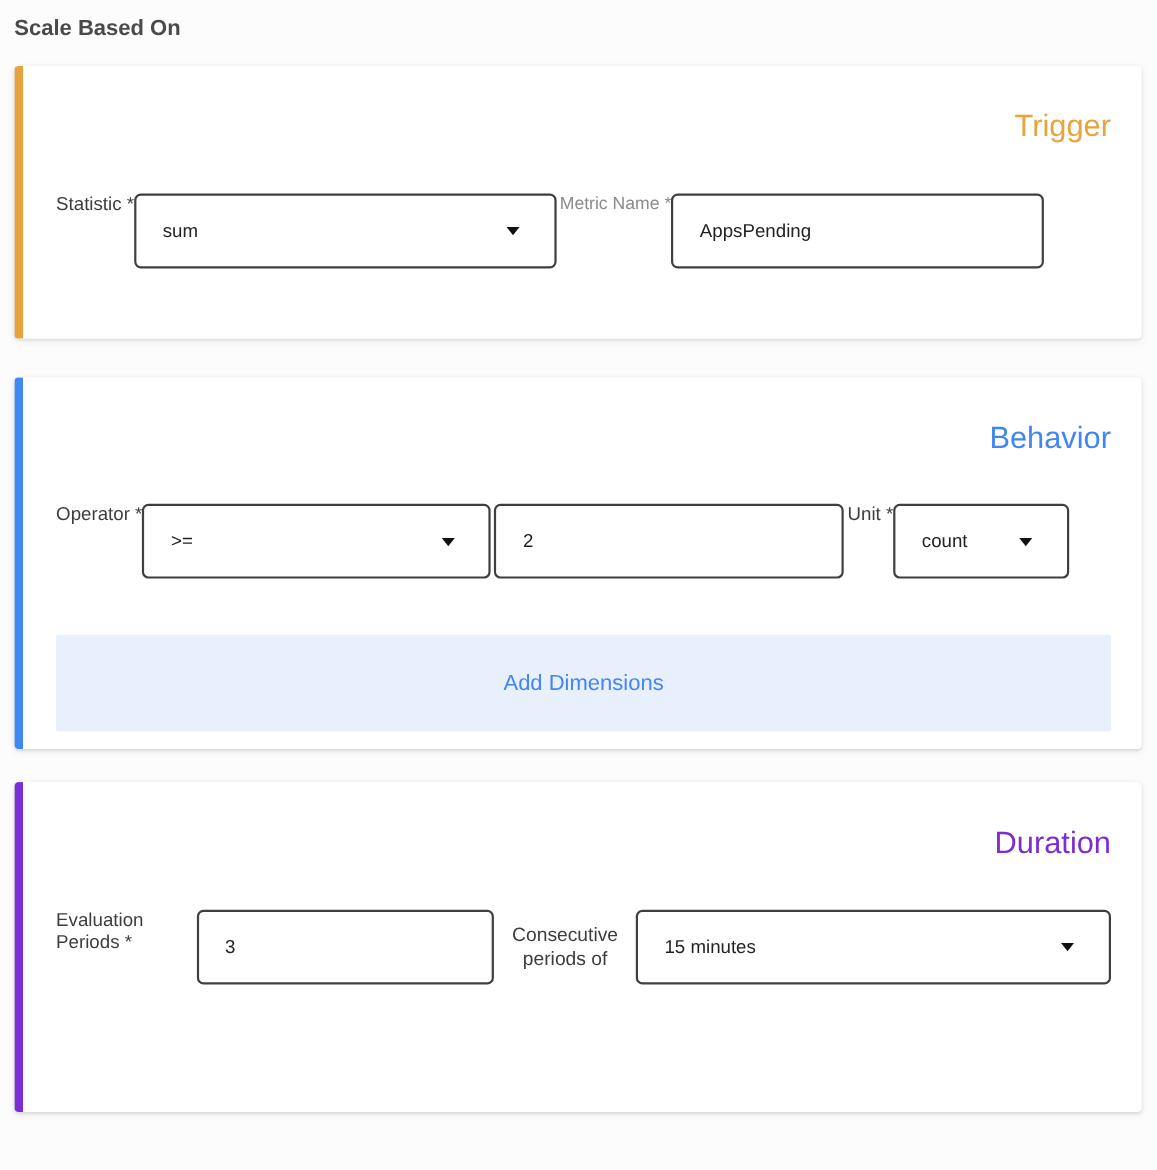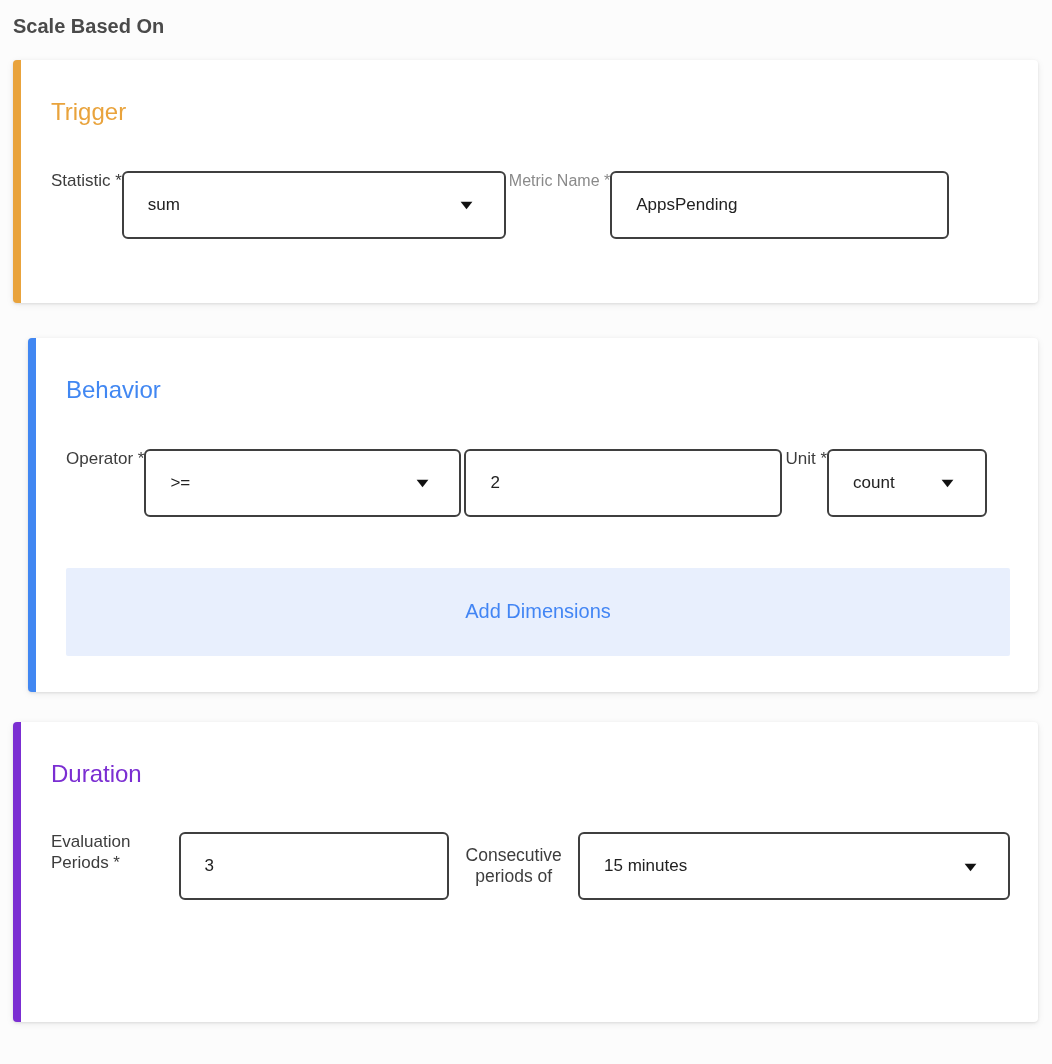--- a/index.html
+++ b/index.html
@@ -24,27 +24,28 @@
   }
   .card {
     position: relative;
     background: #ffffff;
     border-radius: 4px;
     box-shadow: 0 1px 3px rgba(0,0,0,0.10), 0 2px 8px rgba(0,0,0,0.06);
     padding: 38px 28px 0 30px;
     border-left: 8px solid #ccc;
   }
   .card.trigger  { border-left-color: #e9a33c; padding-bottom: 64px; margin-bottom: 35px; }
-  .card.behavior { border-left-color: #4187f2; padding-bottom: 36px; margin-bottom: 30px; margin-left: 15px; }
+  .card.behavior { border-left-color: #4187f2; padding-bottom: 16px; margin-bottom: 30px; }
   .card.duration { border-left-color: #7b2ed2; padding-bottom: 40px; height: 300px; }
   .card-title {
-    font-size: 24px;
+    font-size: 28px;
     font-weight: 400;
     margin: 0 0 44px 0;
     line-height: 1.2;
+    text-align: right;
   }
   .card.trigger  .card-title { color: #e9a33c; }
   .card.behavior .card-title { color: #4187f2; }
   .card.duration .card-title { color: #7b2ed2; }
 
   .field-row {
     display: flex;
     align-items: flex-end;
     column-gap: 3px;
   }

